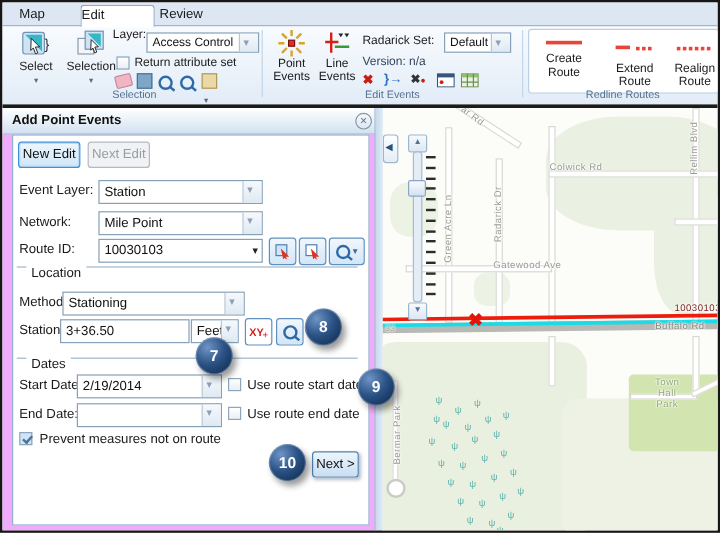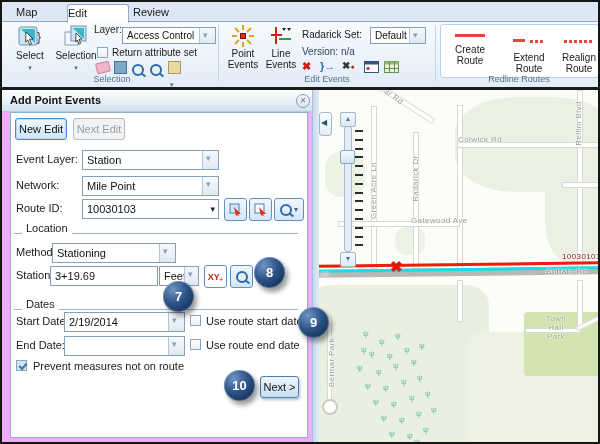--- a/index.html
+++ b/index.html
@@ -33,21 +33,21 @@
                font-size:8px;line-height:11px;text-align:center}
   #panel-close::after{content:"✕"}
   #panel-box{position:absolute;left:8px;top:22px;width:296px;height:324px;background:#fff;border:1px solid #8fb0c9}
   .lbl{position:absolute;font-size:11px;color:#1a1a1a;white-space:nowrap}
   .btn{position:absolute;box-sizing:border-box;border-radius:3px;font-size:11px;color:#111;text-align:center;cursor:default}
   .btn.primary{border:1px solid #3d8edb;background:linear-gradient(#eef6fd,#cfe6f8);box-shadow:inset 0 0 0 1px #bcdcf5}
   .btn.disabled{border:1px solid #b3bac1;background:#f1f2f4;color:#979da4}
   .btn.next{border:1px solid #4e7fae;background:linear-gradient(#edf5fc,#c8def2);box-shadow:1px 2px 3px rgba(90,110,140,.45)}
   .toolbtn{position:absolute;box-sizing:border-box;width:23px;height:23px;border:1px solid #5f90c0;border-radius:3px;
            background:linear-gradient(#f0f7fd,#d3e6f7);display:flex;align-items:center;justify-content:center}
-  .section{position:absolute;display:flex;align-items:flex-end;gap:4px;color:#1a1a1a;font-size:11px}
+  .section{position:absolute;display:flex;align-items:flex-start;gap:4px;color:#1a1a1a;font-size:11px}
   .section::before{content:"";width:8px;height:1px;background:#9fb6ca}
   .section::after{content:"";flex:1;height:1px;background:#9fb6ca}
   .cb{position:absolute;width:11px;height:11px;box-sizing:border-box;border:1px solid #8ea6bb;background:linear-gradient(#ffffff,#e9eff5)}
   .cb.checked{background:#cfe4f6}
   .cb.checked::after{content:"";position:absolute;left:2px;top:2px;width:6px;height:3px;
                      border-left:2px solid #4d7296;border-bottom:2px solid #4d7296;transform:rotate(-48deg)}
   .lens{width:8px;height:8px;border:2px solid #2f6aa8;border-radius:50%;position:relative}
   .lens::after{content:"";position:absolute;width:5px;height:2px;background:#2f6aa8;right:-4px;bottom:-2px;transform:rotate(40deg)}
   
   .callout{position:absolute;width:31px;height:31px;border-radius:50%;z-index:40;
@@ -237,28 +237,28 @@
     <div class="toolbtn" style="left:272px;top:108px;width:30px">
       <span class="lens"></span>
       <span style="font-size:8px;color:#466a8e;margin-left:2px">▾</span>
     </div>
 
     <div class="section" style="left:12px;top:132px;width:284px">
       <span>Location</span>
     </div>
 
     <span class="lbl" style="left:14px;top:156px">Method:</span>
-    <div class="combo" style="left:50px;top:153px;width:124px">
+    <div class="combo" style="left:50px;top:153px;width:152px">
       <span>Stationing</span>
       <span class="ddbtn"></span>
     </div>
 
     <span class="lbl" style="left:14px;top:179px">Station:</span>
     <div class="combo" style="left:48px;top:176px;width:108px;padding-right:4px">
-      <span>3+19.69</span>
+      <span>3+36.50</span>
     </div>
     <div class="combo" style="left:157px;top:176px;width:40px">
       <span>Feet</span>
       <span class="ddbtn" style="width:13px"></span>
     </div>
     <div class="toolbtn" style="left:202px;top:175px;background:#fff">
       <span style="color:#d42015;font-weight:bold;font-size:9px">XY</span>
       <span style="color:#d42015;font-size:8px;margin-left:-1px;margin-top:5px">+</span>
     </div>
     <div class="toolbtn" style="left:228px;top:175px">

